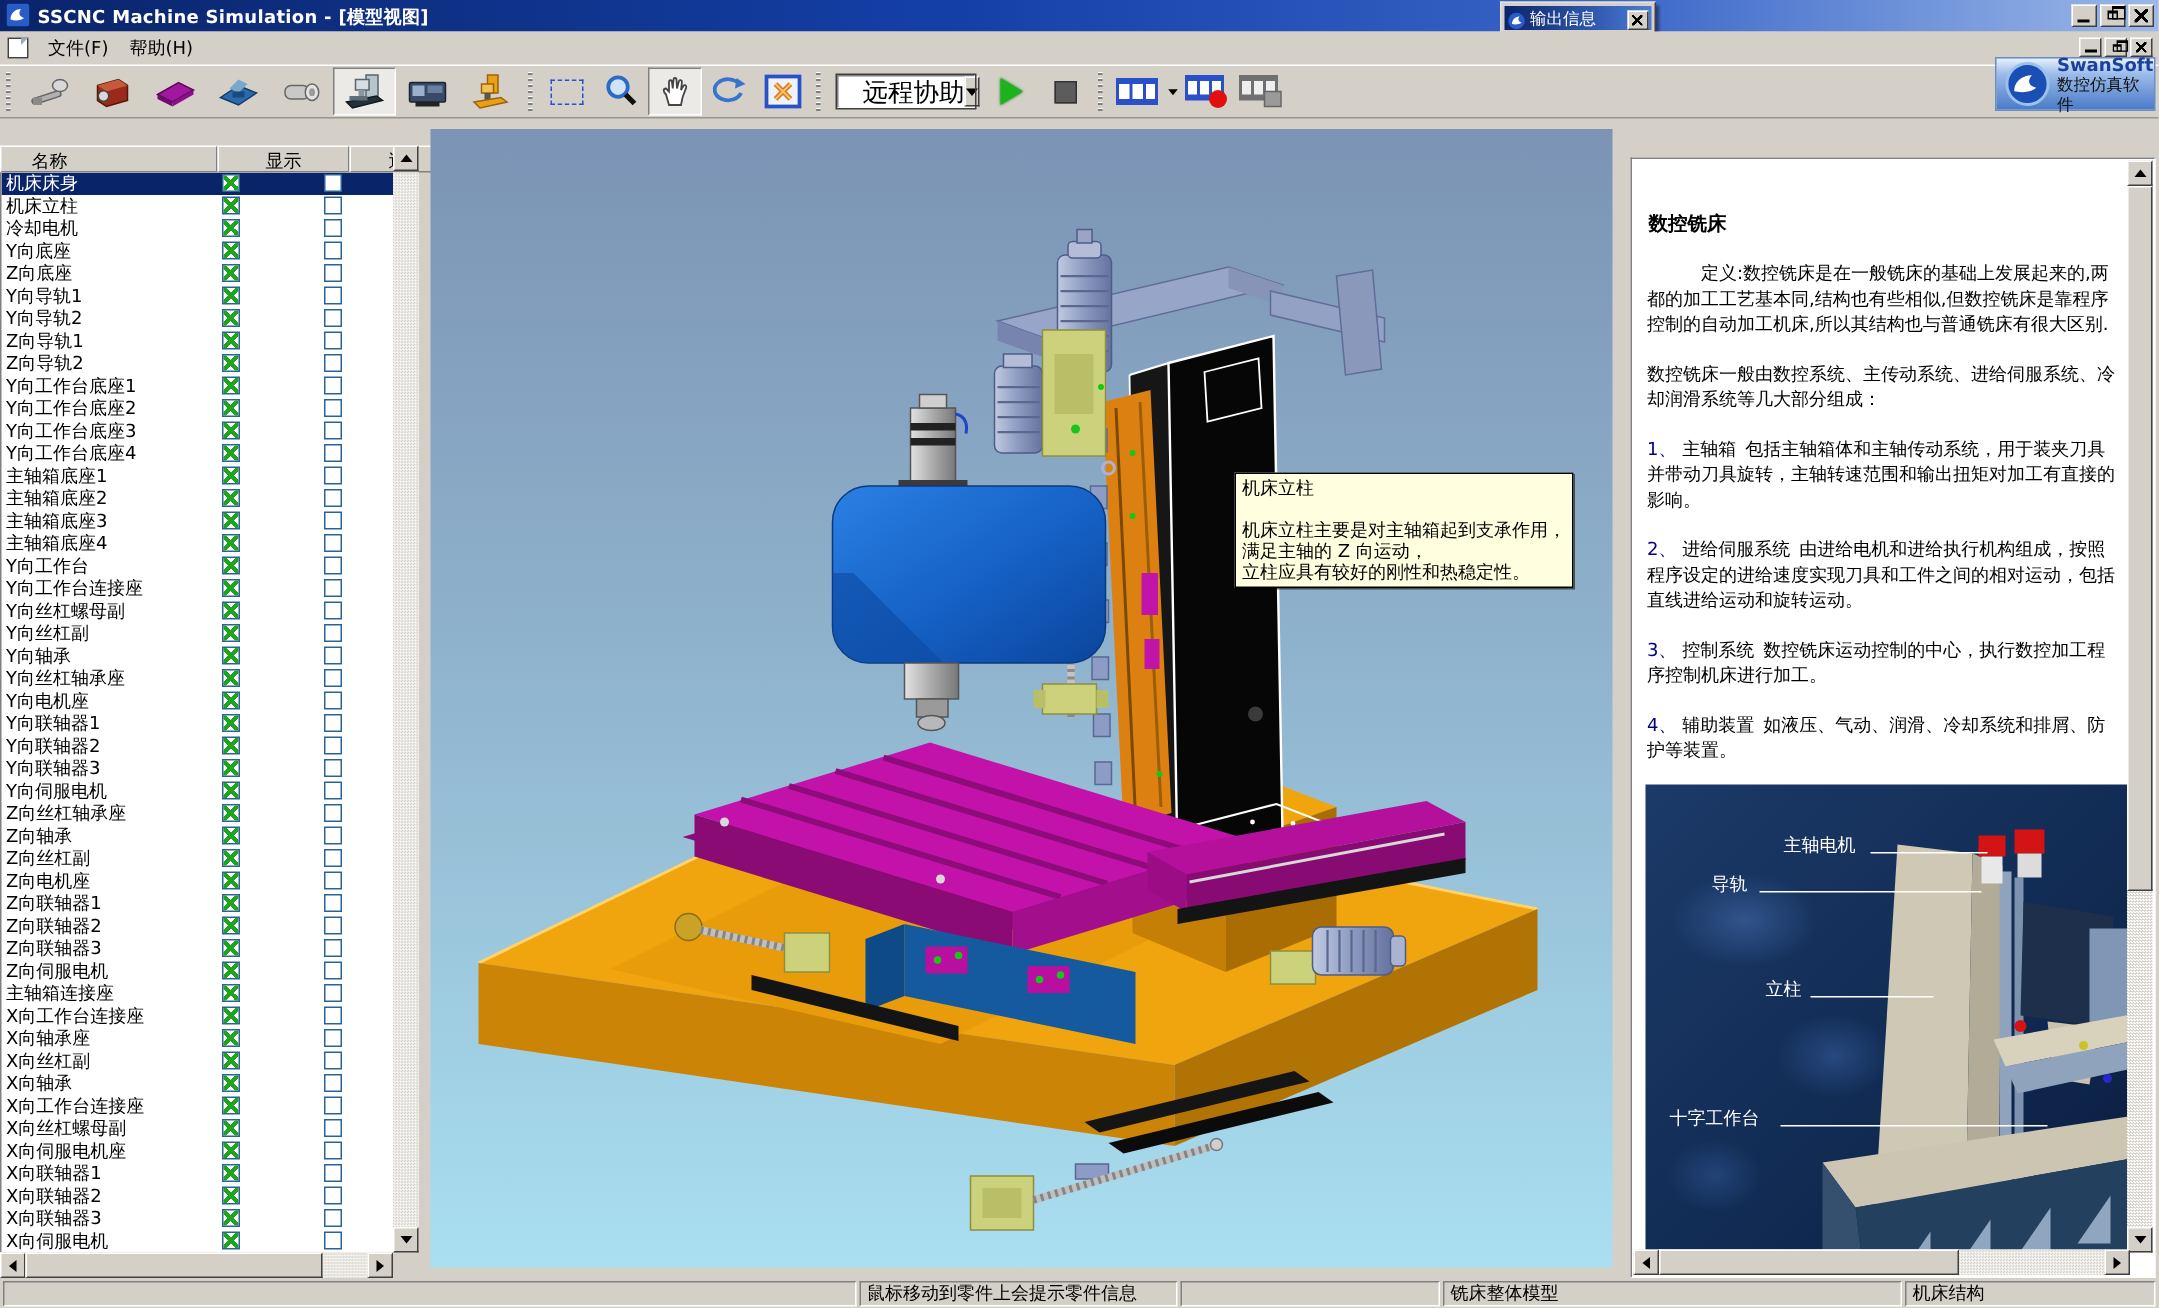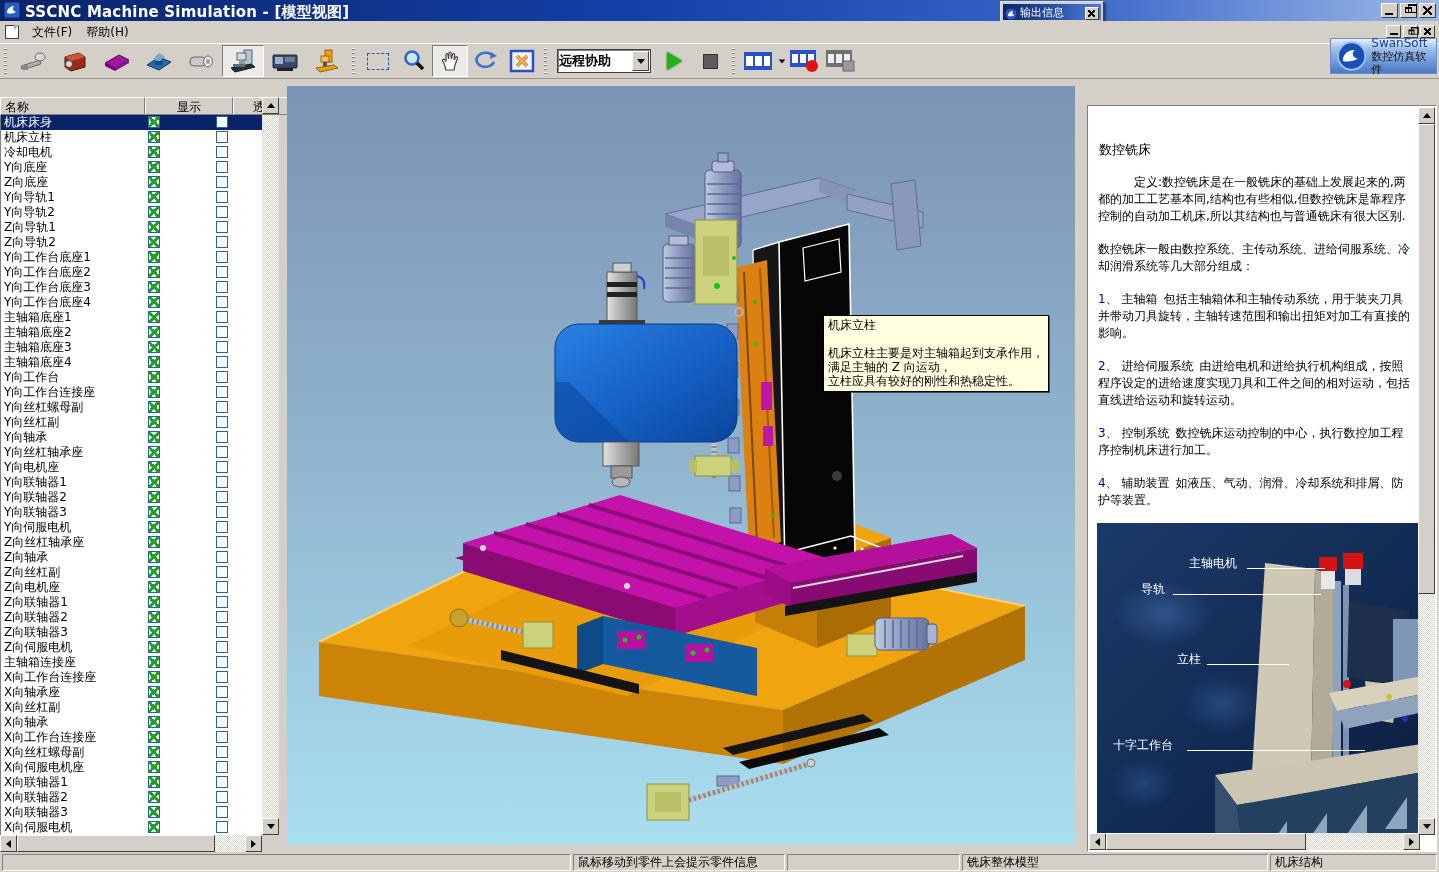--- a/index.html
+++ b/index.html
@@ -3,21 +3,21 @@
 <meta charset="utf-8">
 <style>
   * { margin:0; padding:0; box-sizing:border-box; }
   html,body { width:1439px; height:872px; overflow:hidden; }
   body { position:relative; background:#d4d0c8; font-family:"DejaVu Sans","Liberation Sans",sans-serif; font-size:12px; color:#000; }
 
   
   .titlebar { position:absolute; left:0; top:0; width:1439px; height:21px;
     background:linear-gradient(to right,#0a246a 0%,#1440a8 45%,#3a66c8 75%,#9cb8e8 100%); }
   .title-icon { position:absolute; left:4px; top:2px; width:16px; height:16px; }
-  .title-text { position:absolute; left:25px; top:3px; color:#fff; font-weight:bold; font-size:15px; letter-spacing:.2px; }
+  .title-text { position:absolute; left:25px; top:3px; color:#fff; font-weight:bold; font-size:12px; letter-spacing:.2px; }
   .win-btns { position:absolute; right:3px; top:3px; display:flex; gap:2px; }
   .wbtn { width:17px; height:15px; background:#d4d0c8; border:1px solid; border-color:#fff #404040 #404040 #fff;
     position:relative; }
   .glyph-min { position:absolute; left:3px; bottom:2px; width:8px; height:2px; background:#000; }
   .glyph-restore { position:absolute; left:4px; top:3px; width:7px; height:6px; border:1px solid #000; border-top-width:2px; background:#d4d0c8; }
   .glyph-restore::before { content:""; position:absolute; left:2px; top:-5px; width:7px; height:6px; border:1px solid #000; border-top-width:2px; }
   .glyph-close { position:absolute; left:3px; top:2px; width:9px; height:9px;
     background:linear-gradient(45deg,transparent 42%,#000 42%,#000 58%,transparent 58%),
                linear-gradient(135deg,transparent 42%,#000 42%,#000 58%,transparent 58%); }
   .glyph-close.sm { width:7px; height:7px; left:2px; top:2px; }
@@ -41,38 +41,38 @@
   
   .toolbar { position:absolute; left:0; top:43px; width:1439px; height:36px; background:#d4d0c8;
     border-top:1px solid #fff; border-bottom:1px solid #9a968e; display:flex; align-items:center; }
   .grip { width:3px; height:26px; margin:0 5px 0 4px;
     background:repeating-linear-gradient(to bottom,#fff 0 1px,#808080 1px 2px,transparent 2px 4px); }
   .tbtn { width:42px; height:32px; display:flex; align-items:center; justify-content:center; }
   .tbtn.active { border:1px solid; border-color:#808080 #fff #fff #808080; background:#eceae6; }
   .tbtn.small { width:36px; }
   .combo { width:92px; height:22px; margin:0 6px; background:#fff; border:1px solid; border-color:#808080 #fff #fff #808080;
     outline:1px solid #404040; display:flex; align-items:center; }
-  .combo-text { flex:1; padding-left:0; font-weight:bold; font-size:13px; white-space:nowrap; }
+  .combo-text { flex:1; padding-left:16px; font-weight:normal; font-size:17px; white-space:nowrap; }
   .combo-btn { width:17px; height:20px; background:#d4d0c8; border:1px solid; border-color:#fff #404040 #404040 #fff;
     display:flex; align-items:center; justify-content:center; }
   .tri-dn { width:0; height:0; border-left:4px solid transparent; border-right:4px solid transparent; border-top:5px solid #000; }
   .caret-btn { width:11px; height:32px; display:flex; align-items:center; justify-content:center; }
 
   
   .brand { position:absolute; left:1330px; top:38px; width:107px; height:36px;
     background:linear-gradient(to bottom,#e8f1fc 0%,#9cbcea 30%,#4a7ac8 100%); border:1px solid #6a8ec4;
     display:flex; align-items:center; }
   .brand-txt { line-height:13px; }
-  .brand-l1 { color:#1a3f9c; font-weight:normal; font-size:12px; }
+  .brand-l1 { color:#1a3f9c; font-weight:bold; font-size:12px; }
   .brand-l2 { color:#101010; font-size:11px; }
 
   
   .parts { position:absolute; left:0; top:97px; width:280px; height:755px; background:#d4d0c8; }
   .parts-header { position:absolute; left:0; top:0; height:18px; display:flex; }
-  .hcell { height:18px; background:#d4d0c8; border:1px solid; border-color:#fff #808080 #808080 #fff; padding:1px 4px; }
+  .hcell { height:18px; background:#d4d0c8; border:1px solid; border-color:#fff #808080 #808080 #fff; padding:1px 20px; }
   .hc1 { width:145px; } .hc2 { width:88px; text-align:center; } .hc3 { width:64px; text-align:center; }
   .rows { position:absolute; left:0; top:18px; width:262px; height:720px; background:#fff; overflow:hidden;
     border-left:1px solid #808080; }
   .prow { height:15px; position:relative; line-height:15px; white-space:nowrap; }
   .prow.selected { background:#0a246a; color:#fff; }
   .pname { position:absolute; left:3px; top:0; }
   .cb { position:absolute; left:147px; top:1px; width:12px; height:12px; background:#fff; border:1px solid #2a6496; }
   .cb.c2 { left:215px; }
   .cb.checked { background-image:
       linear-gradient(45deg,transparent 40%,#1fa41f 40%,#1fa41f 60%,transparent 60%),
@@ -103,21 +103,21 @@
     box-shadow:1px 1px 0 rgba(0,0,0,.55); font-size:12px; line-height:14px; padding:2px 4px 3px; z-index:5; }
   .tt-gap { height:14px; }
 
   
   .info { position:absolute; left:1080px; top:86px; width:359px; height:766px; background:#d4d0c8; }
   .info-header { height:19px; display:flex; align-items:center; padding:0 7px; font-weight:bold; }
   .info-hicon { margin-left:auto; width:13px; height:13px; }
   .info-frame { position:absolute; left:7px; top:19px; width:350px; height:747px; background:#fff;
     border:1px solid; border-color:#808080 #fff #fff #808080; }
   .info-content { position:absolute; left:1px; top:1px; width:331px; height:728px; overflow:hidden; padding:4px 9px 0 9px; line-height:17px; }
-  .info-title { font-size:13px; font-weight:normal; margin:30px 0 0 1px; }
+  .info-title { font-size:13px; font-weight:bold; margin:30px 0 0 1px; }
   .info-content p { margin-top:16px; }
   .p-def { text-indent:3em; }
   .sec .num { color:#000080; }
   .info-vscroll { position:absolute; right:1px; top:1px; width:17px; height:728px; }
   .iv-track { position:absolute; left:0; top:17px; width:17px; height:694px; }
   .iv-thumb { position:absolute; left:0; top:17px; width:17px; height:470px; }
   .info-vscroll .sbtn { position:absolute; left:0; }
   .info-hscroll { position:absolute; left:1px; bottom:1px; width:331px; height:17px; }
   .info-hscroll .sbtn { position:absolute; top:0; }
   .ih-track { position:absolute; left:17px; top:0; width:297px; height:17px; }

